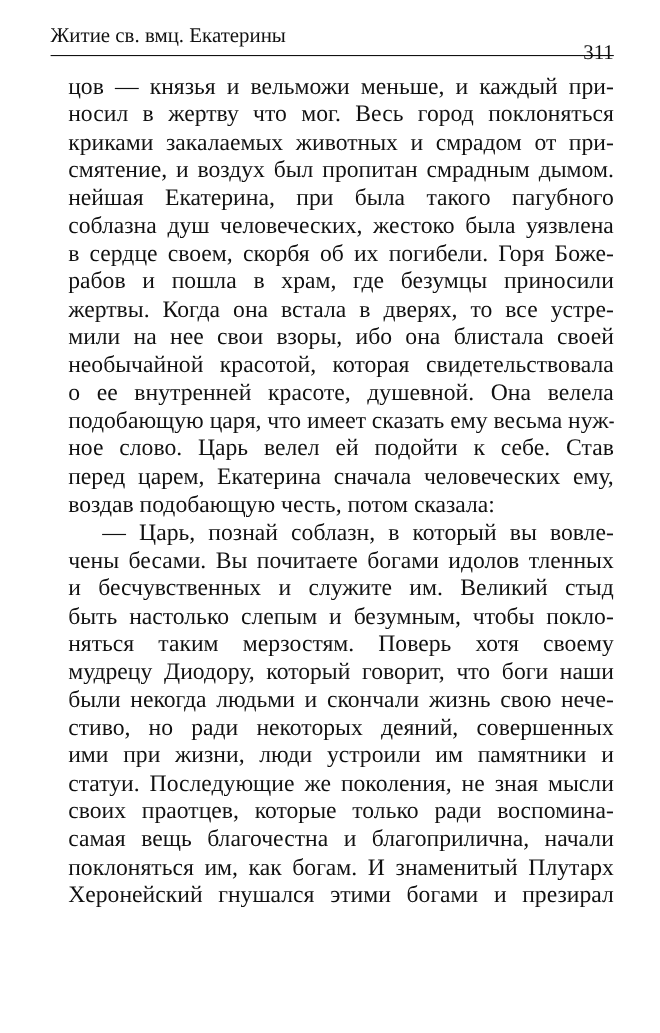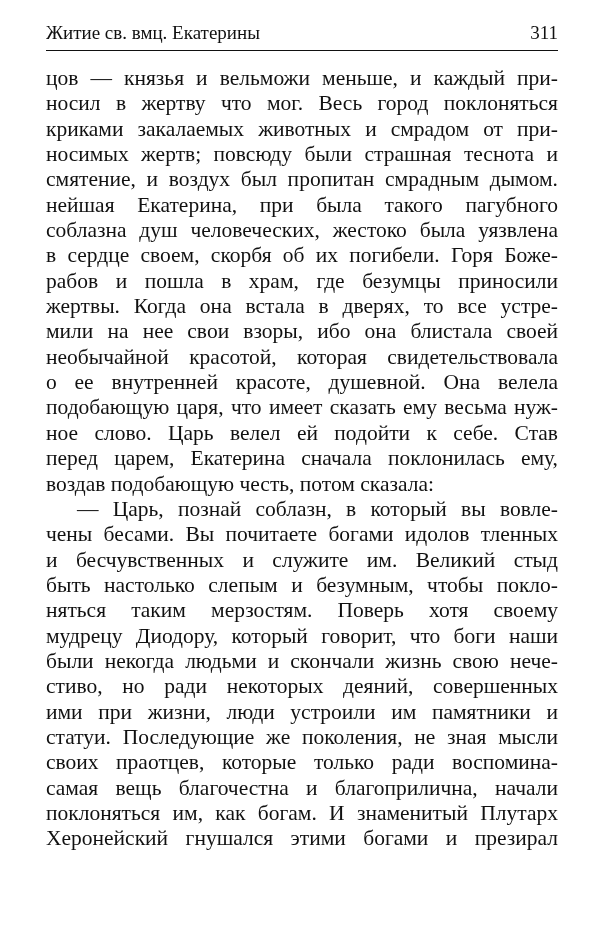--- a/index.html
+++ b/index.html
@@ -3,57 +3,56 @@
 <meta charset="utf-8">
 <style>
   html, body { margin: 0; padding: 0; background: #ffffff; }
   body { width: 600px; height: 939px; position: relative; overflow: hidden; color: #111; }
   .header {
     position: absolute; left: 46px; top: 20px; width: 512px; height: 30px;
     border-bottom: 1.5px solid #111;
     font-family: "Liberation Serif", serif;
   }
   .header .title { position: absolute; left: 0; top: 2px; font-size: 19px; }
-  .header .pno { position: absolute; right: 0; top: 2px; font-size: 19px; }
+  .header .pno { position: absolute; right: 0; top: 18px; font-size: 19px; }
   .body {
     position: absolute; left: 46px; top: 66px; width: 512px;
     font-family: "Liberation Serif", serif; font-size: 21.5px;
   }
   .line {
     height: 25.35px; line-height: 25.35px; white-space: nowrap;
-    text-align: justify; text-align-last: justify; overflow: hidden;
+    text-align: justify; text-align-last: justify; overflow: hidden; margin-left: 16px;
   }
   .line.last { text-align-last: left; }
   .line.indent { text-indent: 31px; }
 </style>
 </head>
 <body>
 
 <div class="header">
   <span class="title">Житие св. вмц. Екатерины</span>
   <span class="pno">311</span>
 </div>
 
 <div class="body">
   <div class="line">цов — князья и вельможи меньше, и каждый при-</div>
   <div class="line">носил в жертву что мог. Весь город поклоняться</div>
   <div class="line">криками закалаемых животных и смрадом от при-</div>
-  <div class="line">носимых жертв; повсюду были страшная теснота и</div>
   <div class="line">смятение, и воздух был пропитан смрадным дымом.</div>
   <div class="line">нейшая Екатерина, при была такого пагубного</div>
   <div class="line">соблазна душ человеческих, жестоко была уязвлена</div>
   <div class="line">в сердце своем, скорбя об их погибели. Горя Боже-</div>
   <div class="line">рабов и пошла в храм, где безумцы приносили</div>
   <div class="line">жертвы. Когда она встала в дверях, то все устре-</div>
   <div class="line">мили на нее свои взоры, ибо она блистала своей</div>
   <div class="line">необычайной красотой, которая свидетельствовала</div>
   <div class="line">о ее внутренней красоте, душевной. Она велела</div>
   <div class="line">подобающую царя, что имеет сказать ему весьма нуж-</div>
   <div class="line">ное слово. Царь велел ей подойти к себе. Став</div>
-  <div class="line">перед царем, Екатерина сначала поклонилась ему,</div>
+  <div class="line">перед царем, Екатерина сначала человеческих ему,</div>
   <div class="line last">воздав подобающую честь, потом сказала:</div>
   <div class="line indent">— Царь, познай соблазн, в который вы вовле-</div>
   <div class="line">чены бесами. Вы почитаете богами идолов тленных</div>
   <div class="line">и бесчувственных и служите им. Великий стыд</div>
   <div class="line">быть настолько слепым и безумным, чтобы покло-</div>
   <div class="line">няться таким мерзостям. Поверь хотя своему</div>
   <div class="line">мудрецу Диодору, который говорит, что боги наши</div>
   <div class="line">были некогда людьми и скончали жизнь свою нече-</div>
   <div class="line">стиво, но ради некоторых деяний, совершенных</div>
   <div class="line">ими при жизни, люди устроили им памятники и</div>

